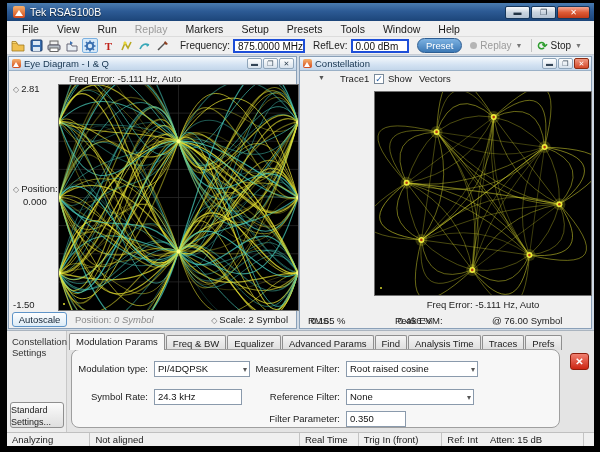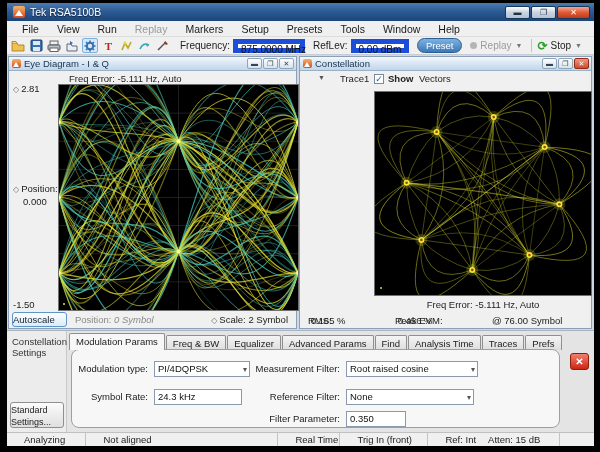--- a/index.html
+++ b/index.html
@@ -28,21 +28,21 @@
   .menuitem { font-size:10.5px; color:#1a1a1a; padding:1px 9px; }
   .menuitem.disabled { color:#9a9a9a; }
 
   
   .toolbar { position:absolute; left:0; top:34px; width:587px; height:18px; background:#f0f0f0;
     display:flex; align-items:center; padding-left:3px; border-bottom:1px solid #c8cdd4; }
   .tbico { width:16px; height:15px; margin-right:2px; display:flex; align-items:center; justify-content:center; }
   .tbico.sel { border:1px solid #7ab0e0; background:#d6e8f8; border-radius:2px; }
   .tbico svg { display:block; }
   .tblabel { font-size:10px; color:#222; margin:0 3px 0 8px; }
-  .tbinput { background:#fff; border:5px solid #1d4ed8; height:14px; font-size:10px; color:#111;
+  .tbinput { background:#fff; border:2px solid #1d4ed8; height:14px; font-size:10px; color:#111;
     padding:0 3px; line-height:12px; white-space:nowrap; }
   .tb-right { margin-left:auto; display:flex; align-items:center; padding-right:8px; }
   .presetbtn { background:linear-gradient(#7db2e2,#3c79b6); border:1px solid #2d5e93; color:#fff;
     font-size:9.5px; padding:1px 8px; border-radius:8px; }
   .replay { color:#9a9a9a; font-size:10px; margin-left:8px; display:flex; align-items:center; gap:3px; }
   .replaydot { width:7px; height:7px; border-radius:50%; background:#b5b5b5; display:inline-block; }
   .ddarrow { font-size:7px; color:#777; margin:0 4px; }
   .tbsep { width:1px; height:13px; background:#c2c2c2; margin:0 5px; }
   .stopbtn { display:flex; align-items:center; gap:3px; font-size:10px; color:#222; }
   .stopglyph { color:#2f9e30; font-size:12px; font-weight:bold; line-height:10px; }
@@ -65,31 +65,31 @@
   .freqline-eye { position:absolute; left:60px; top:16px; font-size:9.5px; color:#222; }
   .eyelabel { position:absolute; font-size:9.5px; color:#222; }
   .diam { color:#777; font-size:8px; margin-right:2px; }
   .plotwrap { position:absolute; background:#000; border:1px solid #707070; }
   .eye .plotwrap { left:49px; top:27px; width:241px; height:227px; }
   .const .plotwrap { left:74px; top:34px; width:218px; height:205px; }
   .plotwrap svg { display:block; }
 
   .autoscale { position:absolute; left:3px; top:255px; width:55px; height:15px;
     background:linear-gradient(#fdfefe,#dcebf7); border:1px solid #5e94c8; border-radius:3px;
-    font-size:9.5px; color:#123; text-align:left; line-height:13px; }
+    font-size:9.5px; color:#123; text-align:center; line-height:13px; }
   .eyebottom-pos { position:absolute; left:66px; top:257px; font-size:9.5px; color:#8a8a8a; font-style:italic; }
   .eyebottom-pos .lab { font-style:normal; }
   .eyebottom-scale { position:absolute; right:8px; top:257px; font-size:9.5px; color:#222; }
 
   .tracerow { position:absolute; left:0; top:16px; width:100%; height:15px; font-size:9.5px; color:#222; }
   .expander { position:absolute; left:18px; top:1px; font-size:7px; color:#555; }
   .tracename { position:absolute; left:40px; top:0; }
   .cbx { position:absolute; left:74px; top:1px; width:10px; height:10px; background:#fff;
     border:1px solid #7a8a9a; font-size:9px; line-height:9px; color:#2a62a8; text-align:center; }
-  .showlab { position:absolute; left:88px; top:0;font-weight:bold; }
+  .showlab { position:absolute; left:88px; top:0; }
   .vectorslab { position:absolute; left:119px; top:0; }
   .freqline-const { position:absolute; left:74px; top:242px; width:218px; text-align:center; font-size:9.5px; color:#222; }
   .statsrow { position:absolute; left:0; top:258px; width:100%; font-size:9.5px; color:#222; }
   .statsrow span { position:absolute; white-space:nowrap; }
 
   
   .settings { position:absolute; left:0; top:327px; width:587px; height:102px; background:#e4e4e4; border-top:1px solid #aab4bf; }
   .sidebar { position:absolute; left:0; top:0; width:60px; height:102px; background:#ececec; border-right:1px solid #c8c8c8; }
   .sidebar-title { position:absolute; left:5px; top:5px; width:52px; font-size:9.5px; color:#333; line-height:11px; }
   .stdbtn { position:absolute; left:3px; bottom:5px; width:54px; height:26px;
@@ -105,21 +105,21 @@
   .fctrl { position:absolute; height:16px; background:#fff; border:1px solid #8a9aac; font-size:9.5px;
     color:#111; padding:1px 3px; line-height:12px; white-space:nowrap; }
   .fctrl.dd:after { content:"▾"; position:absolute; right:2px; top:2px; font-size:8px; color:#555; }
   .closebox { position:absolute; left:563px; top:22px; width:19px; height:17px; border-radius:3px;
     background:linear-gradient(#f08070,#cc2512); border:1px solid #8e1d0c; color:#fff; font-size:10px;
     font-weight:bold; text-align:center; line-height:15px; }
 
   
   .statusbar { position:absolute; left:0; top:429px; width:587px; height:14px; background:#f0f0f0;
     border-top:1px solid #c0c0c0; display:flex; align-items:center; font-size:9.5px; color:#222; }
-  .scell { height:100%; display:flex; align-items:center; padding:0 17px; border-right:1px solid #c4c4c4; white-space:nowrap; }
+  .scell { height:100%; display:flex; align-items:center; padding:0 5px; border-right:1px solid #c4c4c4; white-space:nowrap; }
   .scell.grow { flex:1; border-right:none; }
   .scell .gap { display:inline-block; width:12px; }
 </style>
 </head>
 <body>
 
 <div class="frame">
   <div class="window">
 
     <div class="titlebar">

